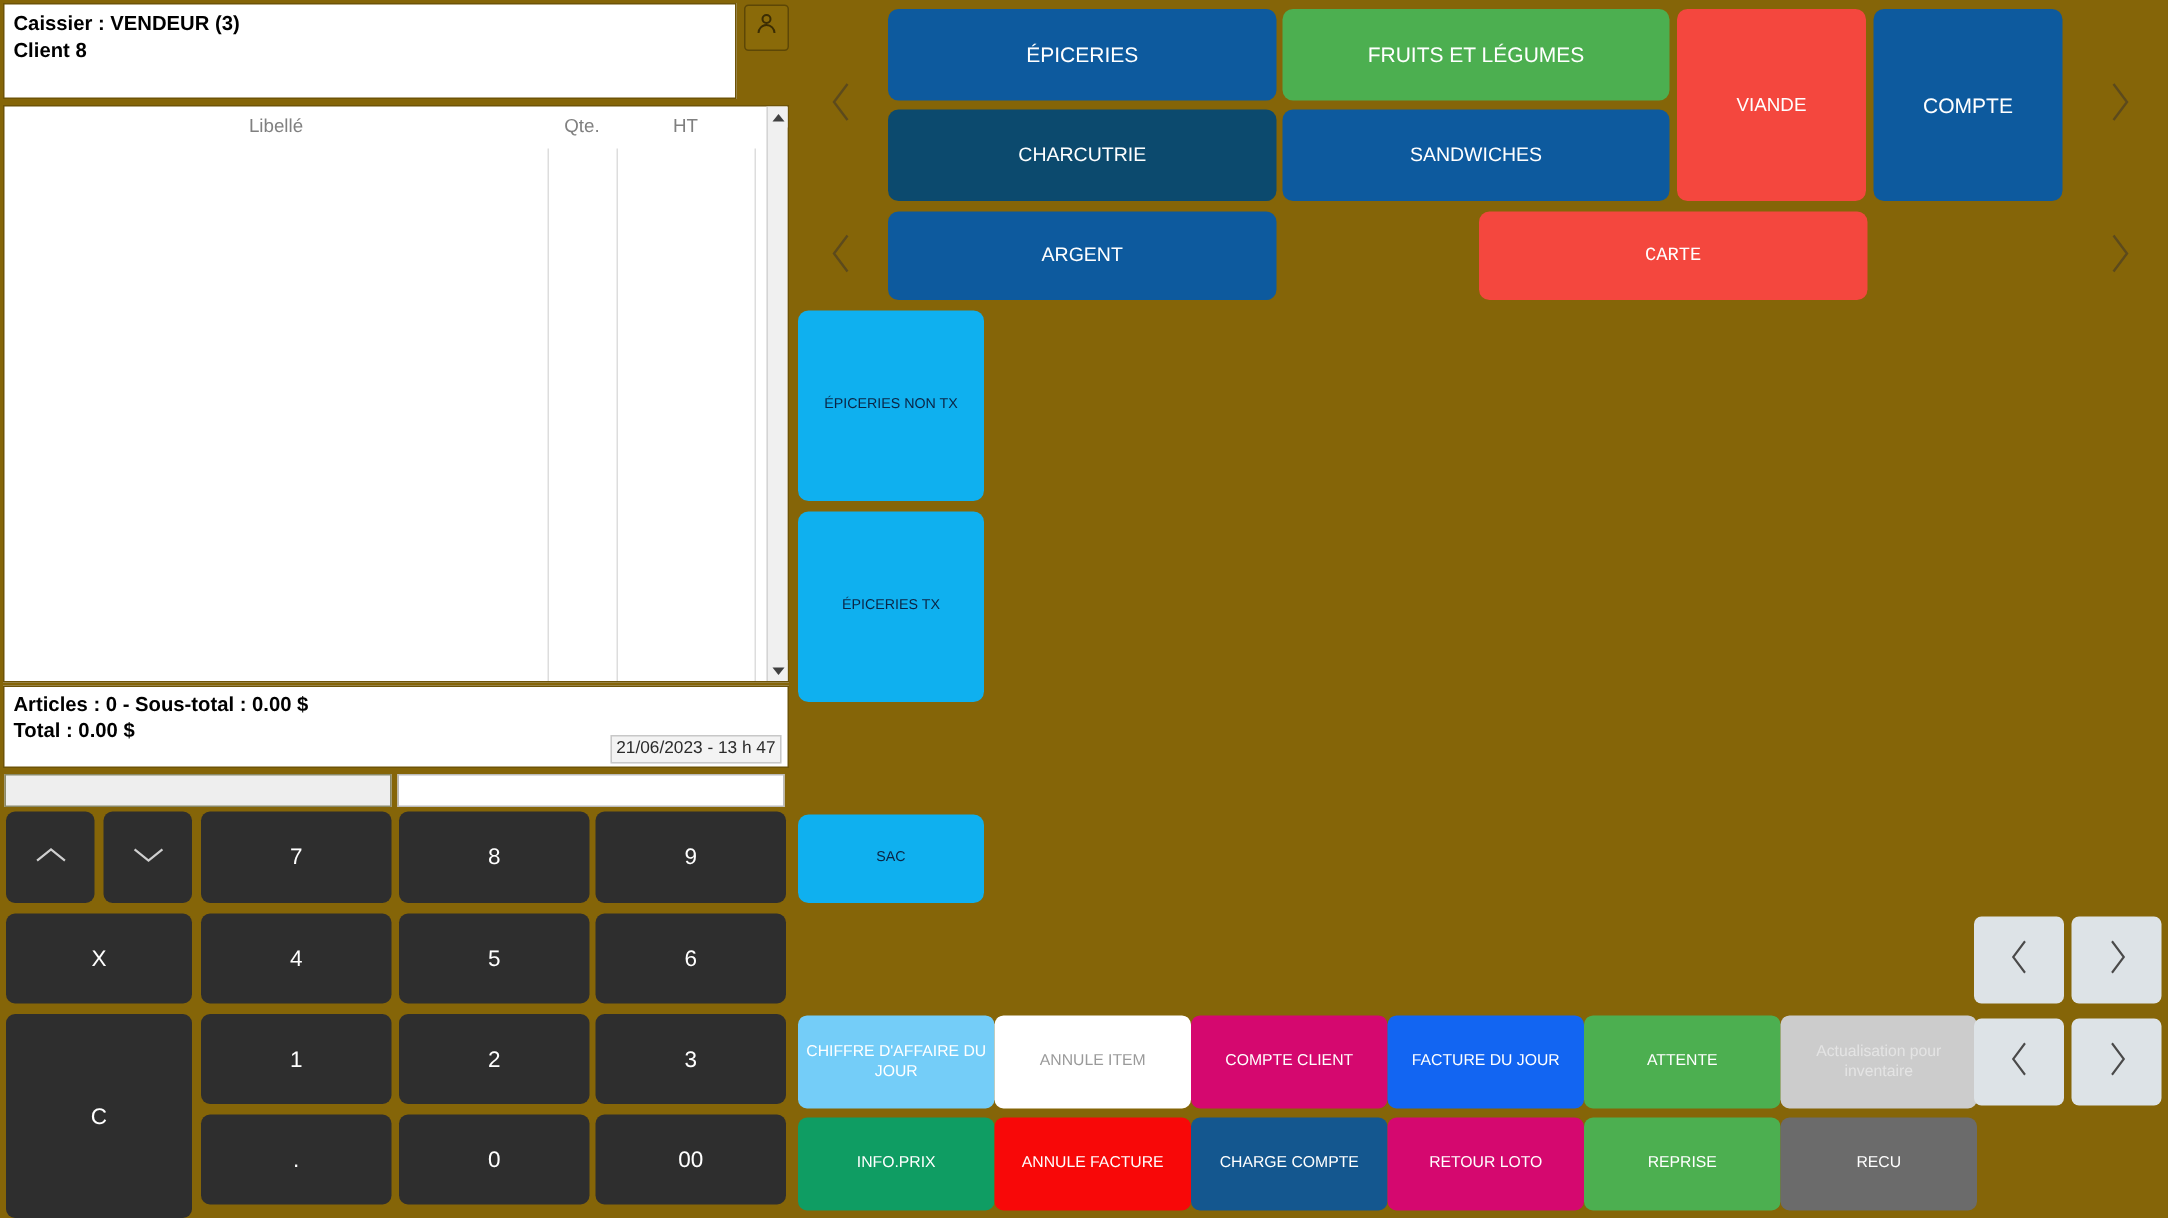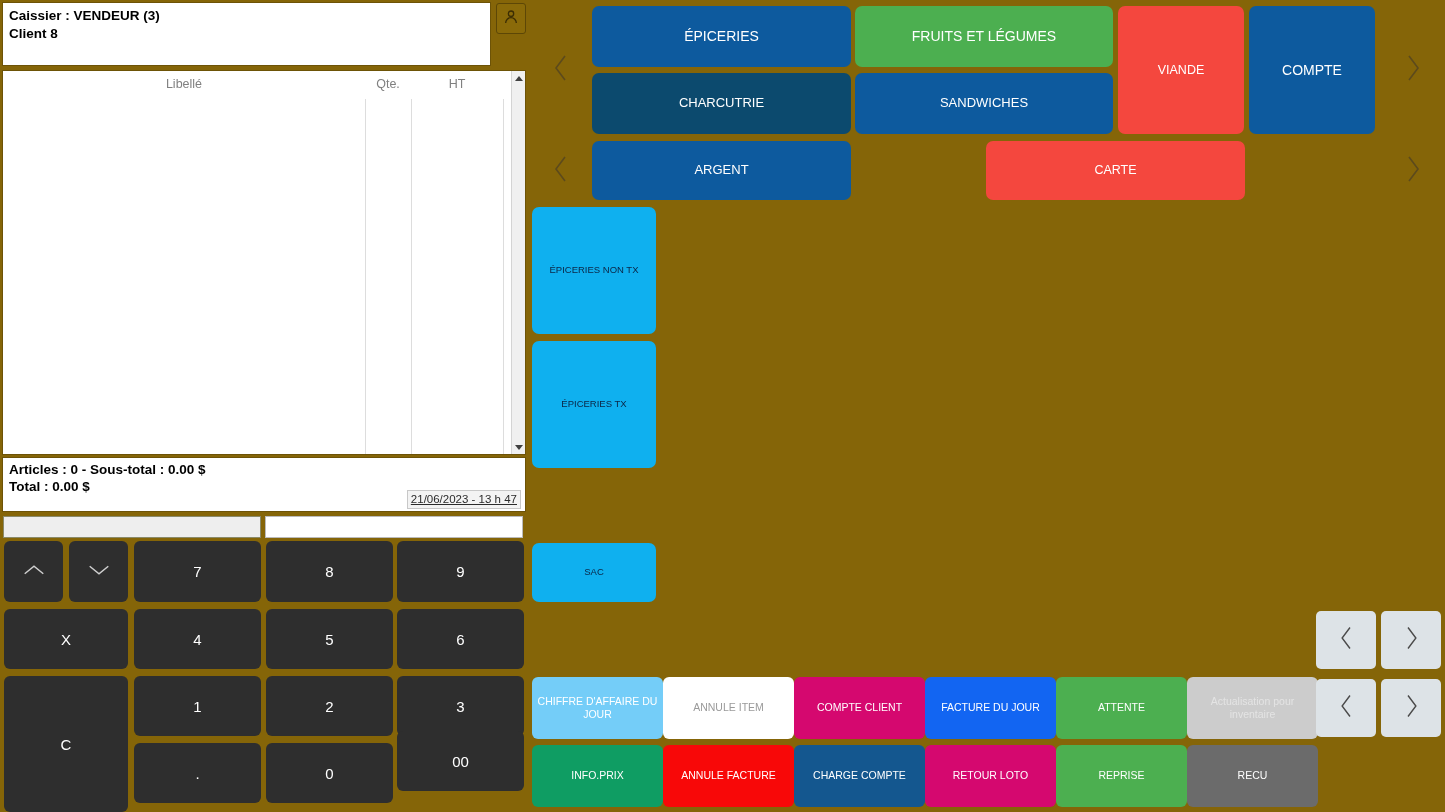--- a/index.html
+++ b/index.html
@@ -61,21 +61,21 @@
 
   .totals-box {
     position: absolute; left: 2px; top: 457px; width: 524px; height: 55px;
     background: #ffffff; border: 1px solid #6d5307;
     padding: 3px 6px;
     font-size: 13.5px; font-weight: bold; color: #000; line-height: 17px;
   }
   .datetime {
     position: absolute; right: 4px; bottom: 2px;
     font-size: 11.5px; font-weight: normal; color: #2b2b2b;
-    background: #f3f3f3; border: 1px solid #c8c8c8; padding: 0 3px; text-decoration: underline;
+    background: #f3f3f3; border: 1px solid #c8c8c8; padding: 0 3px;
   }
 
   .field-gray {
     position: absolute; left: 3px; top: 516px; width: 258px; height: 22px;
     background: #eeeeee; border: 1px solid #8a8a6a;
   }
   .field-white {
     position: absolute; left: 265px; top: 516px; width: 258px; height: 22px;
     background: #ffffff; border: 1px solid #bbbbbb;
   }
@@ -195,36 +195,36 @@
       <div class="key" style="left:266px;top:68px;  width:127px; height:60px;">5</div>
       <div class="key" style="left:397px;top:68px;  width:127px; height:60px;">6</div>
 
       <div class="key" style="left:4px;  top:135px; width:124px; height:136px;">C</div>
       <div class="key" style="left:134px;top:135px; width:127px; height:60px;">1</div>
       <div class="key" style="left:266px;top:135px; width:127px; height:60px;">2</div>
       <div class="key" style="left:397px;top:135px; width:127px; height:60px;">3</div>
 
       <div class="key" style="left:134px;top:202px; width:127px; height:60px;">.</div>
       <div class="key" style="left:266px;top:202px; width:127px; height:60px;">0</div>
-      <div class="key" style="left:397px;top:190px; width:127px; height:60px;">00</div>
+      <div class="key" style="left:397px;top:202px; width:127px; height:60px;">00</div>
     </div>
   </div>
 
   <div id="right-panel">
 
     <div class="cat-btn" style="left:62px;  top:6px;   width:259px; height:61px; background:#0d5a9e; font-size:14px;">ÉPICERIES</div>
     <div class="cat-btn" style="left:325px; top:6px;   width:258px; height:61px; background:#4caf50; font-size:14px;">FRUITS ET LÉGUMES</div>
     <div class="cat-btn" style="left:588px; top:6px;   width:126px; height:128px; background:#f4473e; font-size:12.5px;">VIANDE</div>
     <div class="cat-btn" style="left:719px; top:6px;   width:126px; height:128px; background:#0d5a9e; font-size:14px;">COMPTE</div>
 
     <div class="cat-btn" style="left:62px;  top:73px;  width:259px; height:61px; background:#0c4a6e; font-size:13px;">CHARCUTRIE</div>
     <div class="cat-btn" style="left:325px; top:73px;  width:258px; height:61px; background:#0d5a9e; font-size:13px;">SANDWICHES</div>
 
     <div class="cat-btn" style="left:62px;  top:141px; width:259px; height:59px; background:#0d5a9e; font-size:13px;">ARGENT</div>
-    <div class="cat-btn" style="left:456px; top:141px; width:259px; height:59px; background:#f4473e; font-size:12.5px;">CARTE</div>
+    <div class="cat-btn" style="left:456px; top:141px; width:259px; height:59px; background:#f4473e; font-size:12.5px;font-family:Liberation Mono, monospace;">CARTE</div>
 
     <div class="cat-btn" style="left:2px;  top:207px; width:124px; height:127px; background:#0fb0ef; font-size:9.5px; color:#0b2545;">ÉPICERIES NON TX</div>
     <div class="cat-btn" style="left:2px;  top:341px; width:124px; height:127px; background:#0fb0ef; font-size:9.5px; color:#0b2545;">ÉPICERIES TX</div>
     <div class="cat-btn" style="left:2px;  top:543px; width:124px; height:59px; background:#0fb0ef; font-size:9.5px; color:#0b2545;">SAC</div>
 
     <div class="nav-chev" style="left:14px; top:53px; width:34px; height:34px;">
       <span>
         <svg viewBox="0 0 18 32" fill="none" stroke="#5c4a1c" stroke-width="1.6">
             <polyline points="13,4 4,16 13,28"></polyline>
           </svg>

